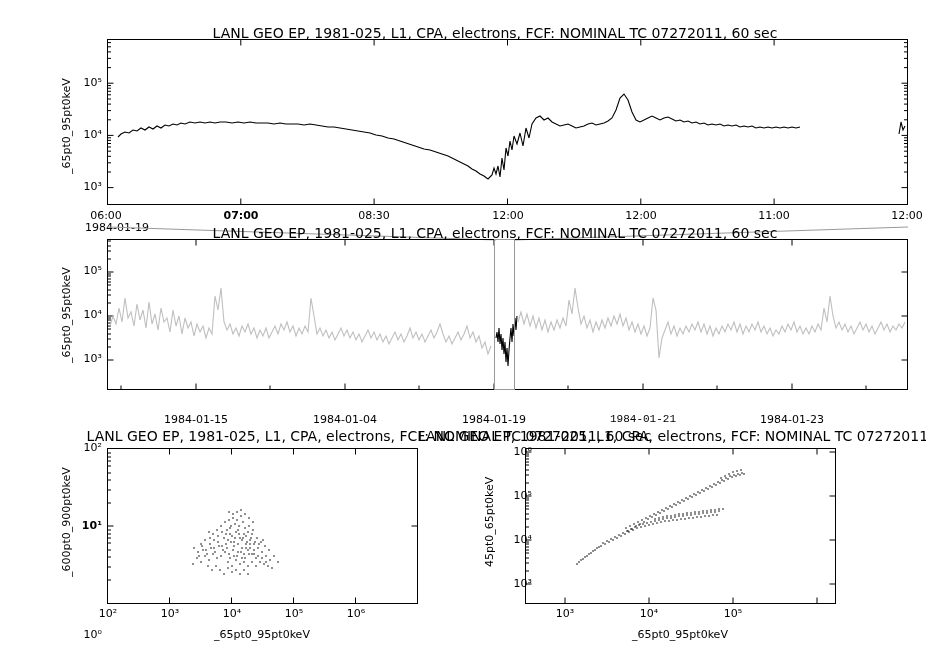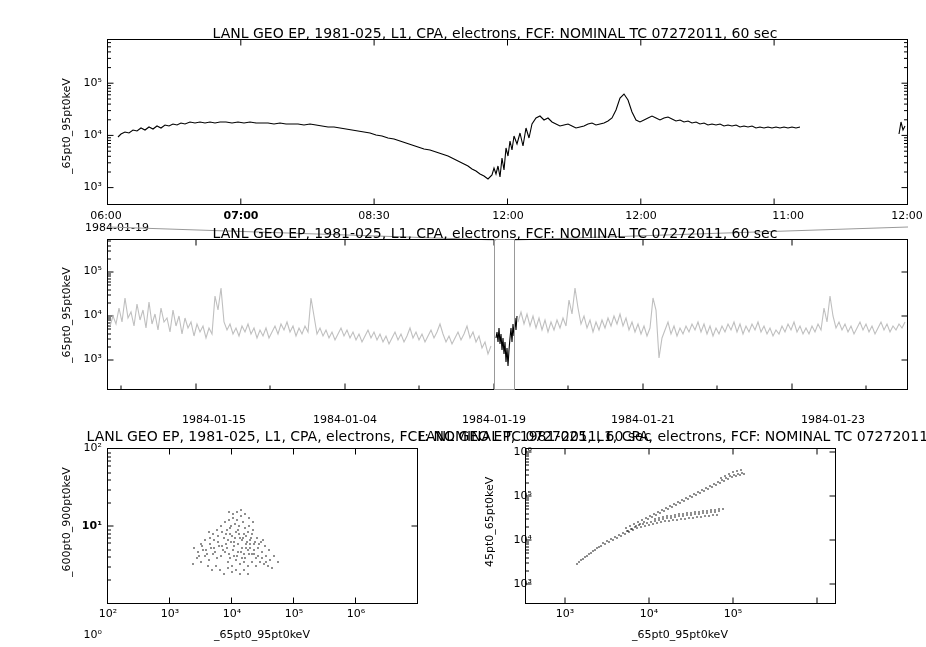--- a/index.html
+++ b/index.html
@@ -112,21 +112,21 @@
 
 <div class="tick-y" style="left:60px;top:180px;width:42px;">10³</div>
 <div class="tick-y" style="left:60px;top:128px;width:42px;">10⁴</div>
 <div class="tick-y" style="left:60px;top:76px;width:42px;">10⁵</div>
 
 <div class="tick-x" style="left:76px;top:209px;width:60px;">06:00</div>
 <div class="tick-x" style="left:211px;top:209px;width:60px;font-weight:bold;">07:00</div>
 <div class="tick-x" style="left:344px;top:209px;width:60px;">08:30</div>
 <div class="tick-x" style="left:478px;top:209px;width:60px;">12:00</div>
 <div class="tick-x" style="left:611px;top:209px;width:60px;">12:00</div>
-<div class="tick-x" style="left:744px;top:209px;width:60px;text-align:right;">11:00</div>
+<div class="tick-x" style="left:744px;top:209px;width:60px;">11:00</div>
 <div class="tick-x" style="left:877px;top:209px;width:60px;">12:00</div>
 
 <div class="datestamp" style="left:85px;top:221px;">1984-01-19</div>
 
 <svg style="position:absolute;left:0;top:226px;" width="926" height="16">
   <line x1="108" y1="1" x2="496" y2="14" stroke="#999" stroke-width="1"></line>
   <line x1="908" y1="1" x2="514" y2="14" stroke="#999" stroke-width="1"></line>
 </svg>
 
 <div class="title" style="left:0;top:225px;width:926px;">LANL GEO EP, 1981-025, L1, CPA, electrons, FCF: NOMINAL TC 07272011, 60 sec</div>
@@ -192,25 +192,25 @@
     <rect x="494.5" y="1.5" width="20" height="150" fill="none" stroke="#999" stroke-width="1"></rect>
   </svg>
 </div>
 
 <div class="ylabel" style="left:60px;top:250px;height:130px;width:14px;">_65pt0_95pt0keV</div>
 
 <div class="tick-y" style="left:60px;top:352px;width:42px;">10³</div>
 <div class="tick-y" style="left:60px;top:308px;width:42px;">10⁴</div>
 <div class="tick-y" style="left:60px;top:264px;width:42px;">10⁵</div>
 
-<div class="tick-x" style="left:146px;top:413px;width:100px;text-align:right;">1984-01-15</div>
+<div class="tick-x" style="left:146px;top:413px;width:100px;">1984-01-15</div>
 <div class="tick-x" style="left:295px;top:413px;width:100px;">1984-01-04</div>
 <div class="tick-x" style="left:444px;top:413px;width:100px;">1984-01-19</div>
-<div class="tick-x" style="left:593px;top:413px;width:100px;">1984-01-21</div>
-<div class="tick-x" style="left:783px;top:413px;width:100px;">1984-01-23</div>
+<div class="tick-x" style="left:593px;top:413px;width:100px;font-family:Liberation Mono, monospace;">1984-01-21</div>
+<div class="tick-x" style="left:742px;top:413px;width:100px;">1984-01-23</div>
 
 <div class="title" style="left:-126px;top:428px;width:926px;">LANL GEO EP, 1981-025, L1, CPA, electrons, FCF: NOMINAL TC 07272011, 60 sec</div>
 
 <div class="plot" style="left:0;top:440px;width:470px;height:170px;">
   <svg width="470" height="170">
     <rect x="107.5" y="8.5" width="310" height="155" fill="none" stroke="#000" stroke-width="1"></rect>
     <g stroke="#000" stroke-width="1">
       <line x1="107.5" y1="163.5" x2="107.5" y2="157.5"></line>
         <line x1="107.5" y1="8.5" x2="107.5" y2="14.5"></line>
       <line x1="169.5" y1="163.5" x2="169.5" y2="157.5"></line>

